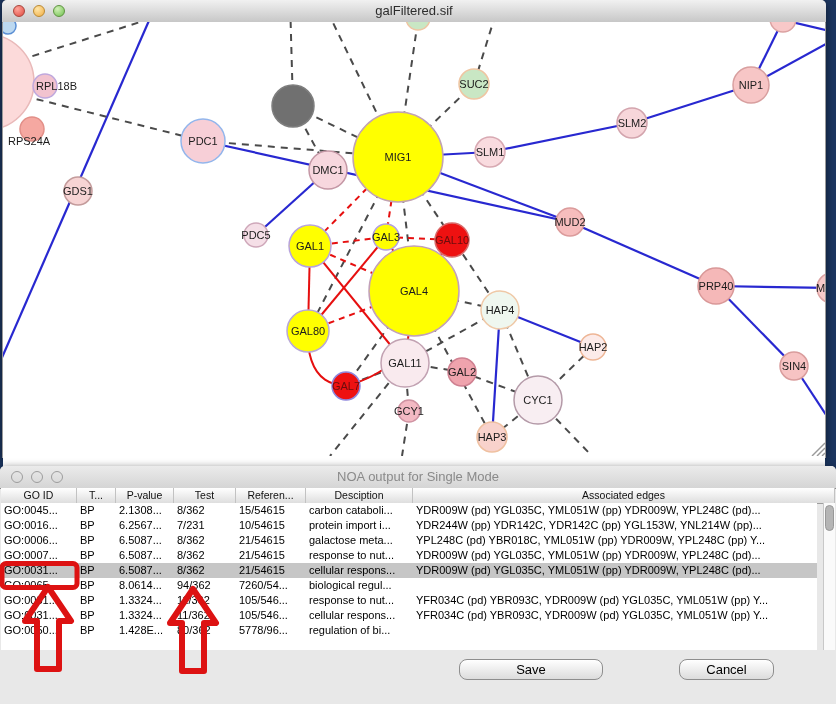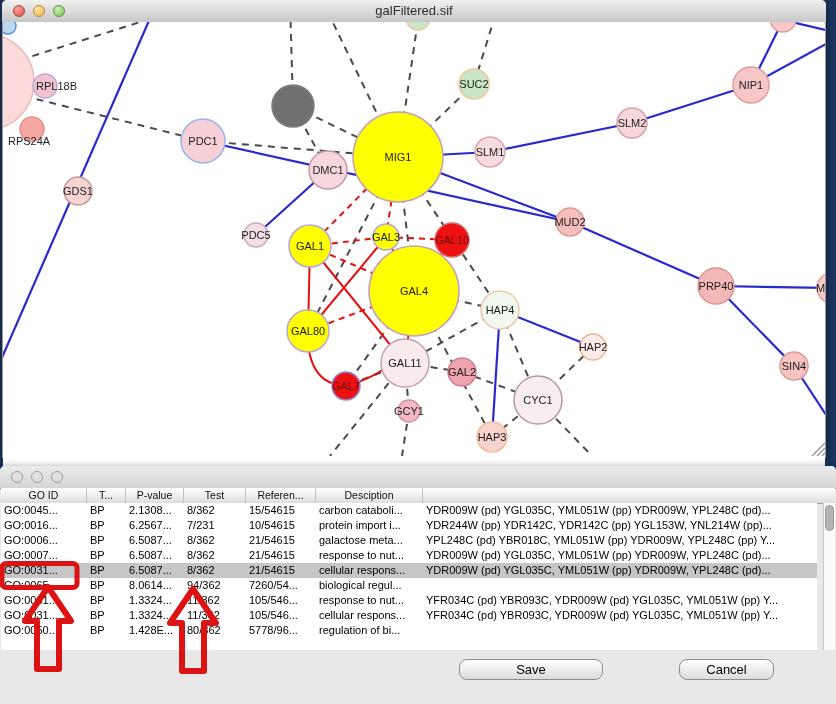--- a/index.html
+++ b/index.html
@@ -31,21 +31,21 @@
   .grip{stroke:#9a9a9a;stroke-width:1.4}
   circle{stroke-width:1.5}
   .lbl-red{fill:#6b0d0d}
   
   .win2{left:0;top:466px;width:836px;height:238px;background:#e8e8e8;border-radius:5px 5px 0 0}
   .thead{position:absolute;left:1px;top:22px;right:1px;height:15px;display:flex;
          background:linear-gradient(#ffffff,#dedede);border-bottom:1px solid #9e9e9e;
          font-size:10.5px;color:#111}
   .th{text-align:center;line-height:15px;border-right:1px solid #c2c2c2;
       overflow:hidden;white-space:nowrap;flex-shrink:0;box-sizing:border-box}
-  .c0{width:86px}.c1{width:39px}.c2{width:58px}.c3{width:62px}.c4{width:70px}.c5{width:107px}
+  .c0{width:76px}.c1{width:39px}.c2{width:58px}.c3{width:62px}.c4{width:70px}.c5{width:107px}
   .c6{flex:1 1 auto;min-width:0}
   .tablebg{position:absolute;left:1px;top:37px;right:19px;height:147px;background:#fff;overflow:hidden}
   .trow{display:flex;height:15px;font-size:11px;color:#000}
   .trow.selected{background:#c6c6c6}
   .tc{padding-left:3px;overflow:hidden;white-space:nowrap;line-height:15px;flex-shrink:0;box-sizing:border-box}
   .tc.c6{flex-shrink:1}
   .vscroll{position:absolute;right:1px;top:37px;width:12px;height:147px;
            background:#fafafa;border-left:1px solid #c8c8c8;box-sizing:border-box}
   .vthumb{position:absolute;left:1px;right:1px;top:2px;height:24px;background:#b5b5b5;
           border:1px solid #989898;border-radius:5px}
@@ -215,29 +215,31 @@
   </div>
 </div>
 
 <div class="win win2">
   <div class="titlebar">
     <div class="lights">
       <span class="light l-hollow"></span>
       <span class="light l-hollow"></span>
       <span class="light l-hollow"></span>
     </div>
+    <div class="wtitle">NOA output for Single Mode</div>
   </div>
 
   <div class="thead">
     <div class="th c0">GO ID</div>
     <div class="th c1">T...</div>
     <div class="th c2">P-value</div>
     <div class="th c3">Test</div>
     <div class="th c4">Referen...</div>
     <div class="th c5">Desciption</div>
+    <div class="th c6">Associated edges</div>
   </div>
 
   <div class="tablebg">
 
   <div class="trow">
         <span class="tc c0">GO:0045...</span>
         <span class="tc c1">BP</span>
         <span class="tc c2">2.1308...</span>
         <span class="tc c3">8/362</span>
         <span class="tc c4">15/54615</span>

